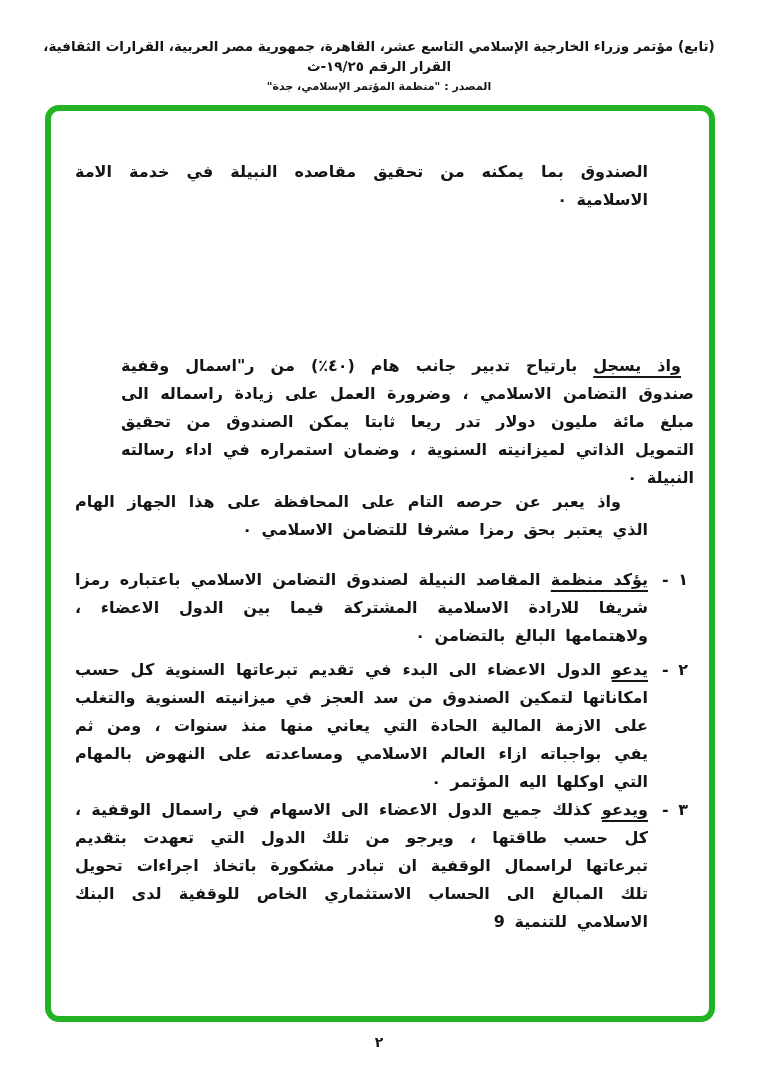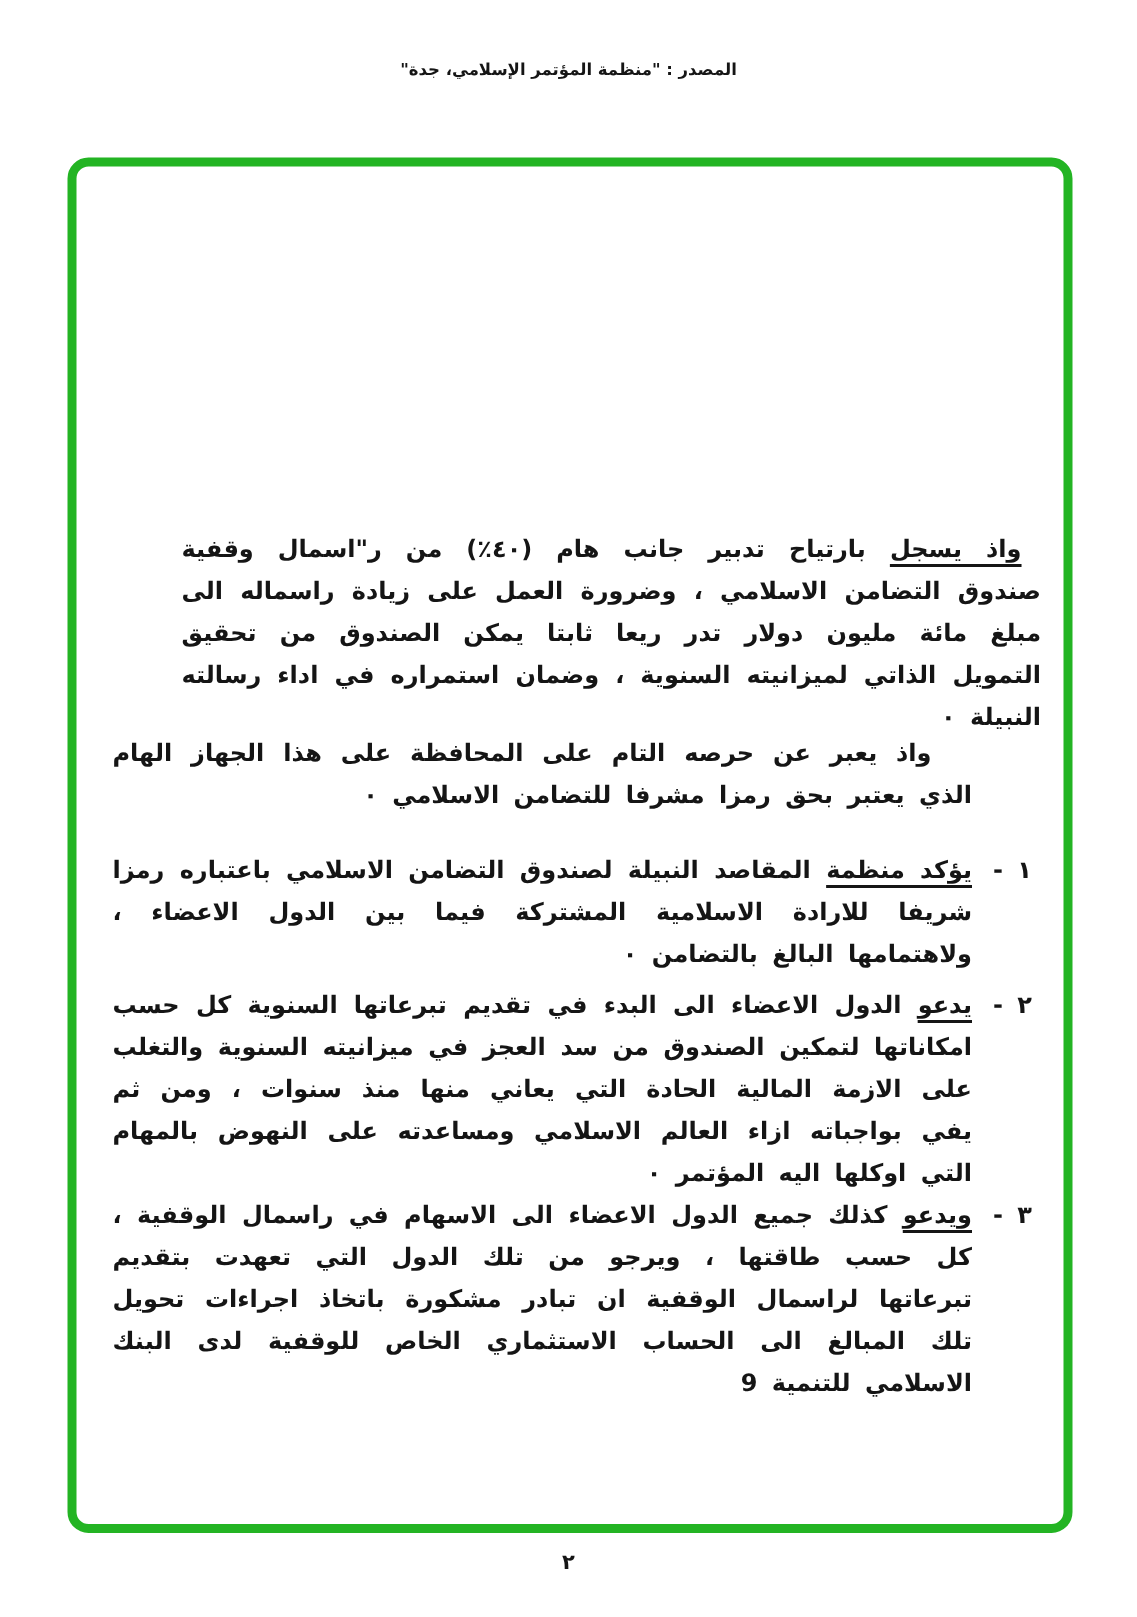--- a/index.html
+++ b/index.html
@@ -50,25 +50,27 @@
     position:absolute;top:1034px;left:0;right:0;
     text-align:center;font-size:14px;font-weight:bold;
   }
 </style>
 </head>
 <body>
 
 <div class="page">
 
   <div class="header">
+    <div class="header-title">(تابع) مؤتمر وزراء الخارجية الإسلامي التاسع عشر، القاهرة، جمهورية مصر العربية، القرارات الثقافية، القرار الرقم ١٩/٢٥-ث</div>
     <div class="header-source">المصدر :  "منظمة المؤتمر الإسلامي، جدة"</div>
   </div>
 
   <div class="green-box"></div>
 
+  <p class="block b-p1"><span>الصندوق بما يمكنه من تحقيق مقاصده النبيلة في خدمة الامة الاسلامية ٠</span></p>
 
 
   <p class="block b-p3 indent-sm"><span class="lead">واذ يسجل</span><span> بارتياح تدبير جانب هام (٤٠٪) من ر"اسمال وقفية صندوق التضامن الاسلامي ، وضرورة العمل على زيادة راسماله الى مبلغ مائة مليون دولار تدر ريعا ثابتا يمكن الصندوق من تحقيق التمويل الذاتي لميزانيته السنوية ، وضمان استمراره في اداء رسالته النبيلة ٠</span></p>
 
   <p class="block b-p4 indent-md"><span>واذ يعبر عن حرصه التام على المحافظة على هذا الجهاز الهام الذي يعتبر بحق رمزا مشرفا للتضامن الاسلامي ٠</span></p>
 
   <div class="block b-i1">
     <span class="item-num">١ -</span><span class="lead">يؤكد منظمة</span><span> المقاصد النبيلة لصندوق التضامن الاسلامي باعتباره رمزا شريفا للارادة الاسلامية المشتركة فيما بين الدول الاعضاء ، ولاهتمامها البالغ بالتضامن ٠</span>
   </div>
 

